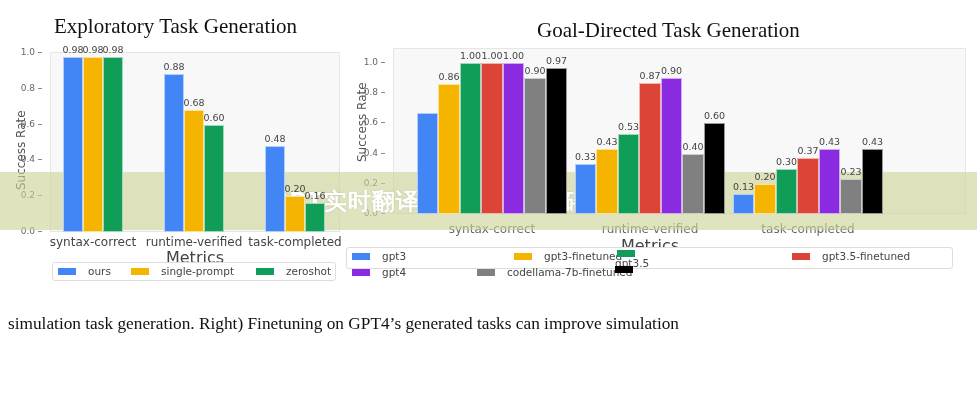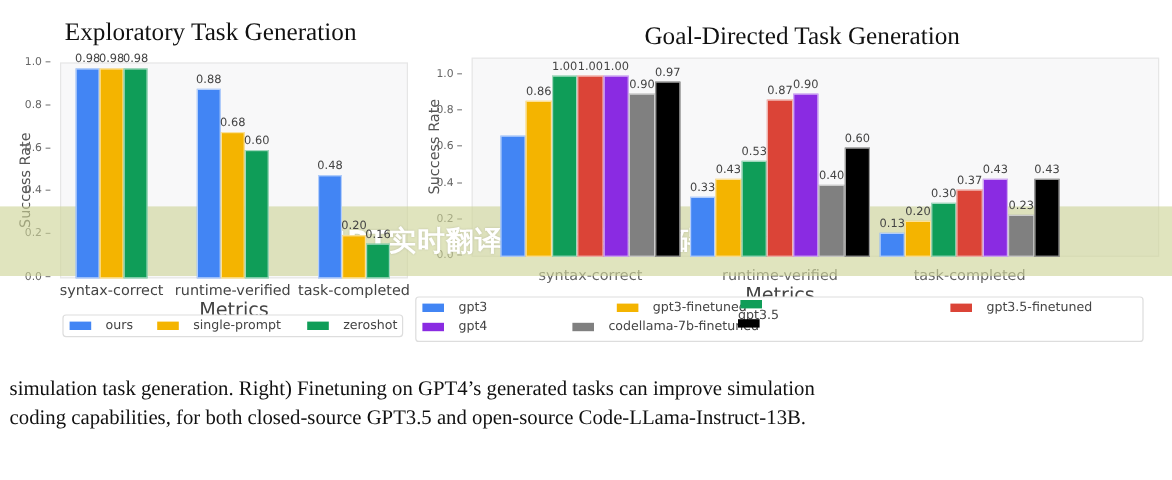--- a/index.html
+++ b/index.html
@@ -69,21 +69,21 @@
       <div class="ytick" style="left: 355px; top: 87.2px;">0.8</div>
       <div class="ytick" style="left: 355px; top: 57px;">1.0</div>
     </div>
   <div class="plot" id="right-plot" style="left:393px; top:48px; width:573px; height:166px;"></div>
   <div id="right-xticks">
       <div class="xtick" style="left: 492px; top: 222px; color: rgb(102, 102, 102);">syntax-correct</div>
       <div class="xtick" style="left: 650px; top: 222px; color: rgb(102, 102, 102);">runtime-verified</div>
       <div class="xtick" style="left: 808px; top: 222px; color: rgb(102, 102, 102);">task-completed</div>
     </div>
   <div class="xlabel" style="left:650px; top:236px;">Metrics</div>
-  <div class="legend" id="right-legend" style="left:346px; top:247px; width:607px; height:38px;">
+  <div class="legend" id="right-legend" style="left:346px; top:247px; width:607px; height:22px;">
       <div class="leg-item" style="left: 5px; top: 2px;">
         <span class="swatch" style="background: rgb(66, 133, 244);"></span>
         <span>gpt3</span>
       </div>
       <div class="leg-item" style="left: 136px; top: 2px; margin-left: 31px;">
         <span class="swatch" style="background: rgb(244, 180, 0);"></span>
         <span>gpt3-finetuned</span>
       </div>
       <div class="leg-item" style="left: 268px; top: 2px; flex-direction: column;">
         <span class="swatch" style="background: rgb(15, 157, 88);"></span>
@@ -102,21 +102,20 @@
         <span>codellama-7b-finetuned</span>
       </div>
       <div class="leg-item" style="left: 268px; top: 18px;">
         <span class="swatch" style="background: rgb(0, 0, 0);"></span>
       </div>
     </div>
 </div>
 
 <div class="caption">
   <div>simulation task generation. Right) Finetuning on GPT4’s generated tasks can improve simulation</div>
-  <div>coding capabilities, for both closed-source GPT3.5 and open-source Code-LLama-Instruct-13B.</div>
 </div>
 
 <div class="watermark"></div>
 <div class="watermark-text">GPT实时翻译：跨越语言障碍的智能助手</div>
 
 <div class="bar" style="background: rgb(66, 133, 244); left: 63px; width: 20px; top: 56.58px; height: 175.42px; bottom: auto;"></div>
 <div class="bar-label" style="left: 73px; top: 43.58px;">0.98</div>
 <div class="bar" style="background: rgb(244, 180, 0); left: 83px; width: 20px; top: 56.58px; height: 175.42px; bottom: auto;"></div>
 <div class="bar-label" style="left: 93px; top: 43.58px;">0.98</div>
 <div class="bar" style="background: rgb(15, 157, 88); left: 103px; width: 20px; top: 56.58px; height: 175.42px; bottom: auto;"></div>

